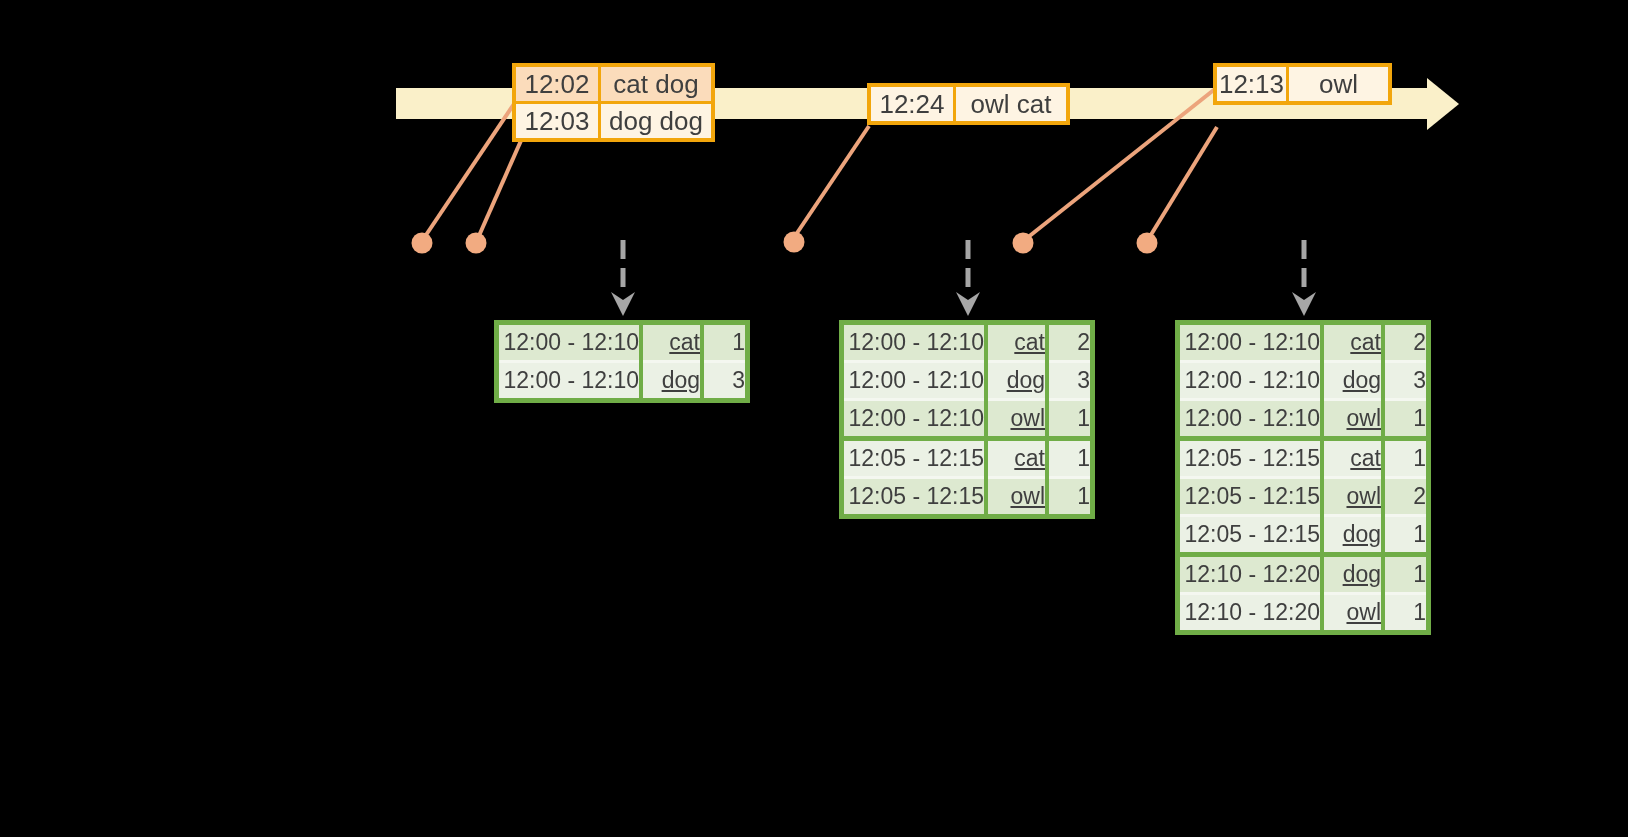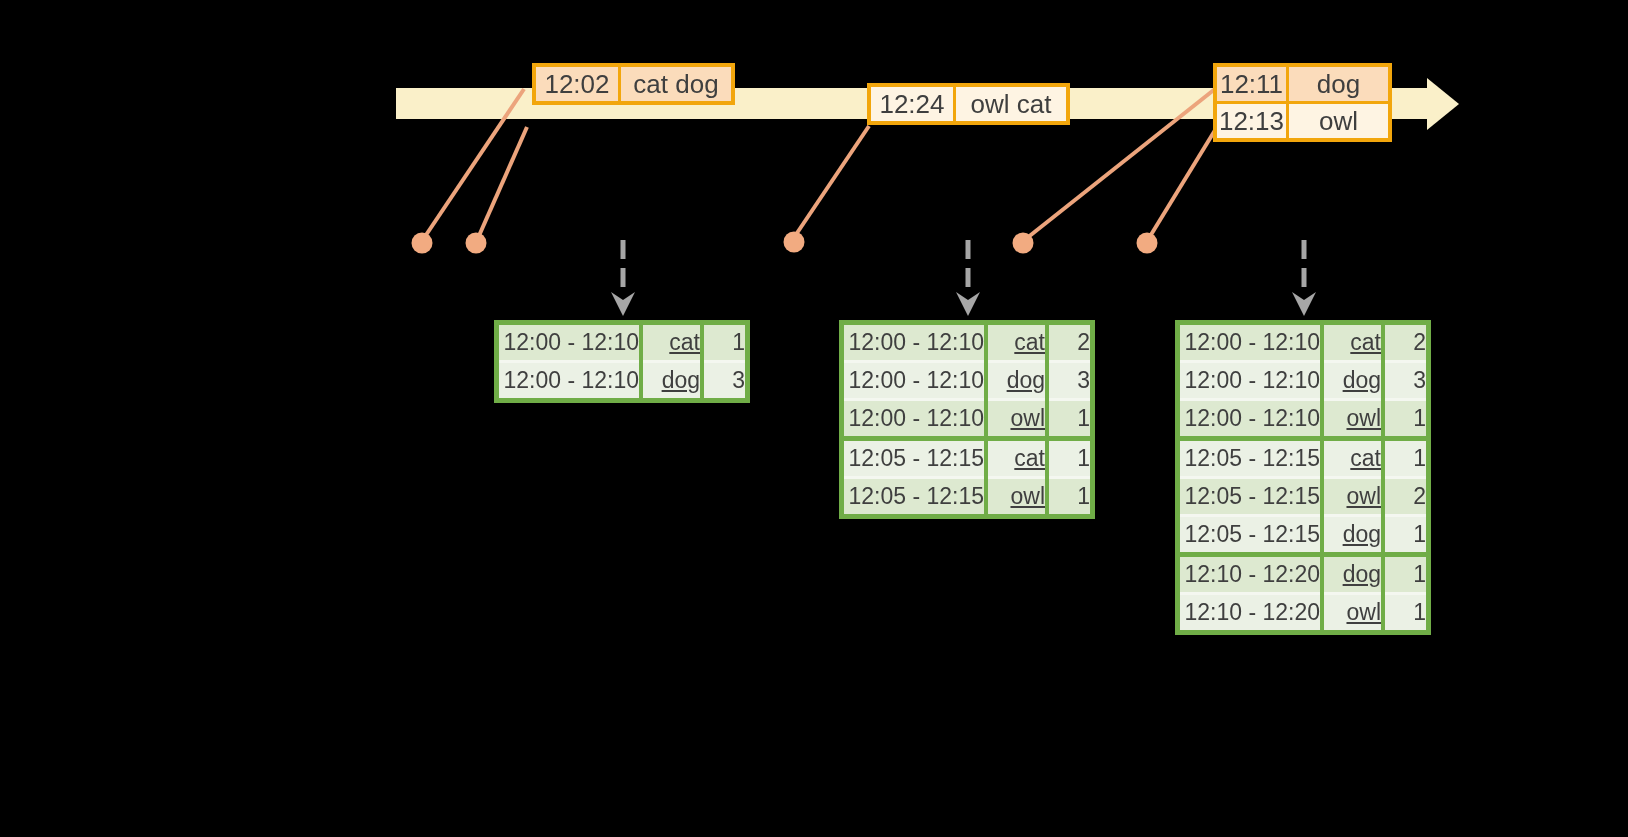--- a/index.html
+++ b/index.html
@@ -68,44 +68,44 @@
     <circle class="dot" cx="1147" cy="243" r="10.5"></circle>
 
     <line class="trig" x1="623" y1="240" x2="623" y2="294"></line>
     <polygon class="trig-head" points="611,292 623,300 635,292 623,316"></polygon>
     <line class="trig" x1="968" y1="240" x2="968" y2="294"></line>
     <polygon class="trig-head" points="956,292 968,300 980,292 968,316"></polygon>
     <line class="trig" x1="1304" y1="240" x2="1304" y2="294"></line>
     <polygon class="trig-head" points="1292,292 1304,300 1316,292 1304,316"></polygon>
   </svg>
 
-  <table class="evt" style="left:532px;top:63px;border-radius:25px;">
+  <table class="evt" style="left:512px;top:63px;border-radius:25px;">
     <tbody>
       <tr class="peach">
         <td class="t">12:02</td>
         <td class="w">cat dog</td>
       </tr>
+      <tr class="cream">
+        <td class="t">12:03</td>
+        <td class="w">dog dog</td>
+      </tr>
     </tbody>
   </table>
 
   <table class="evt" style="left:867px;top:83px;">
     <tbody>
       <tr class="cream">
         <td class="t">12:24</td>
         <td class="w">owl cat</td>
       </tr>
     </tbody>
   </table>
 
   <table class="evt evt-narrow" style="left:1213px;top:63px;">
     <tbody>
-      <tr class="peach">
-        <td class="t">12:11</td>
-        <td class="w">dog</td>
-      </tr>
       <tr class="cream">
         <td class="t">12:13</td>
         <td class="w">owl</td>
       </tr>
     </tbody>
   </table>
 
   <table class="res" style="left:494px;top:320px;">
     <tbody>
       <tr class="dark">

